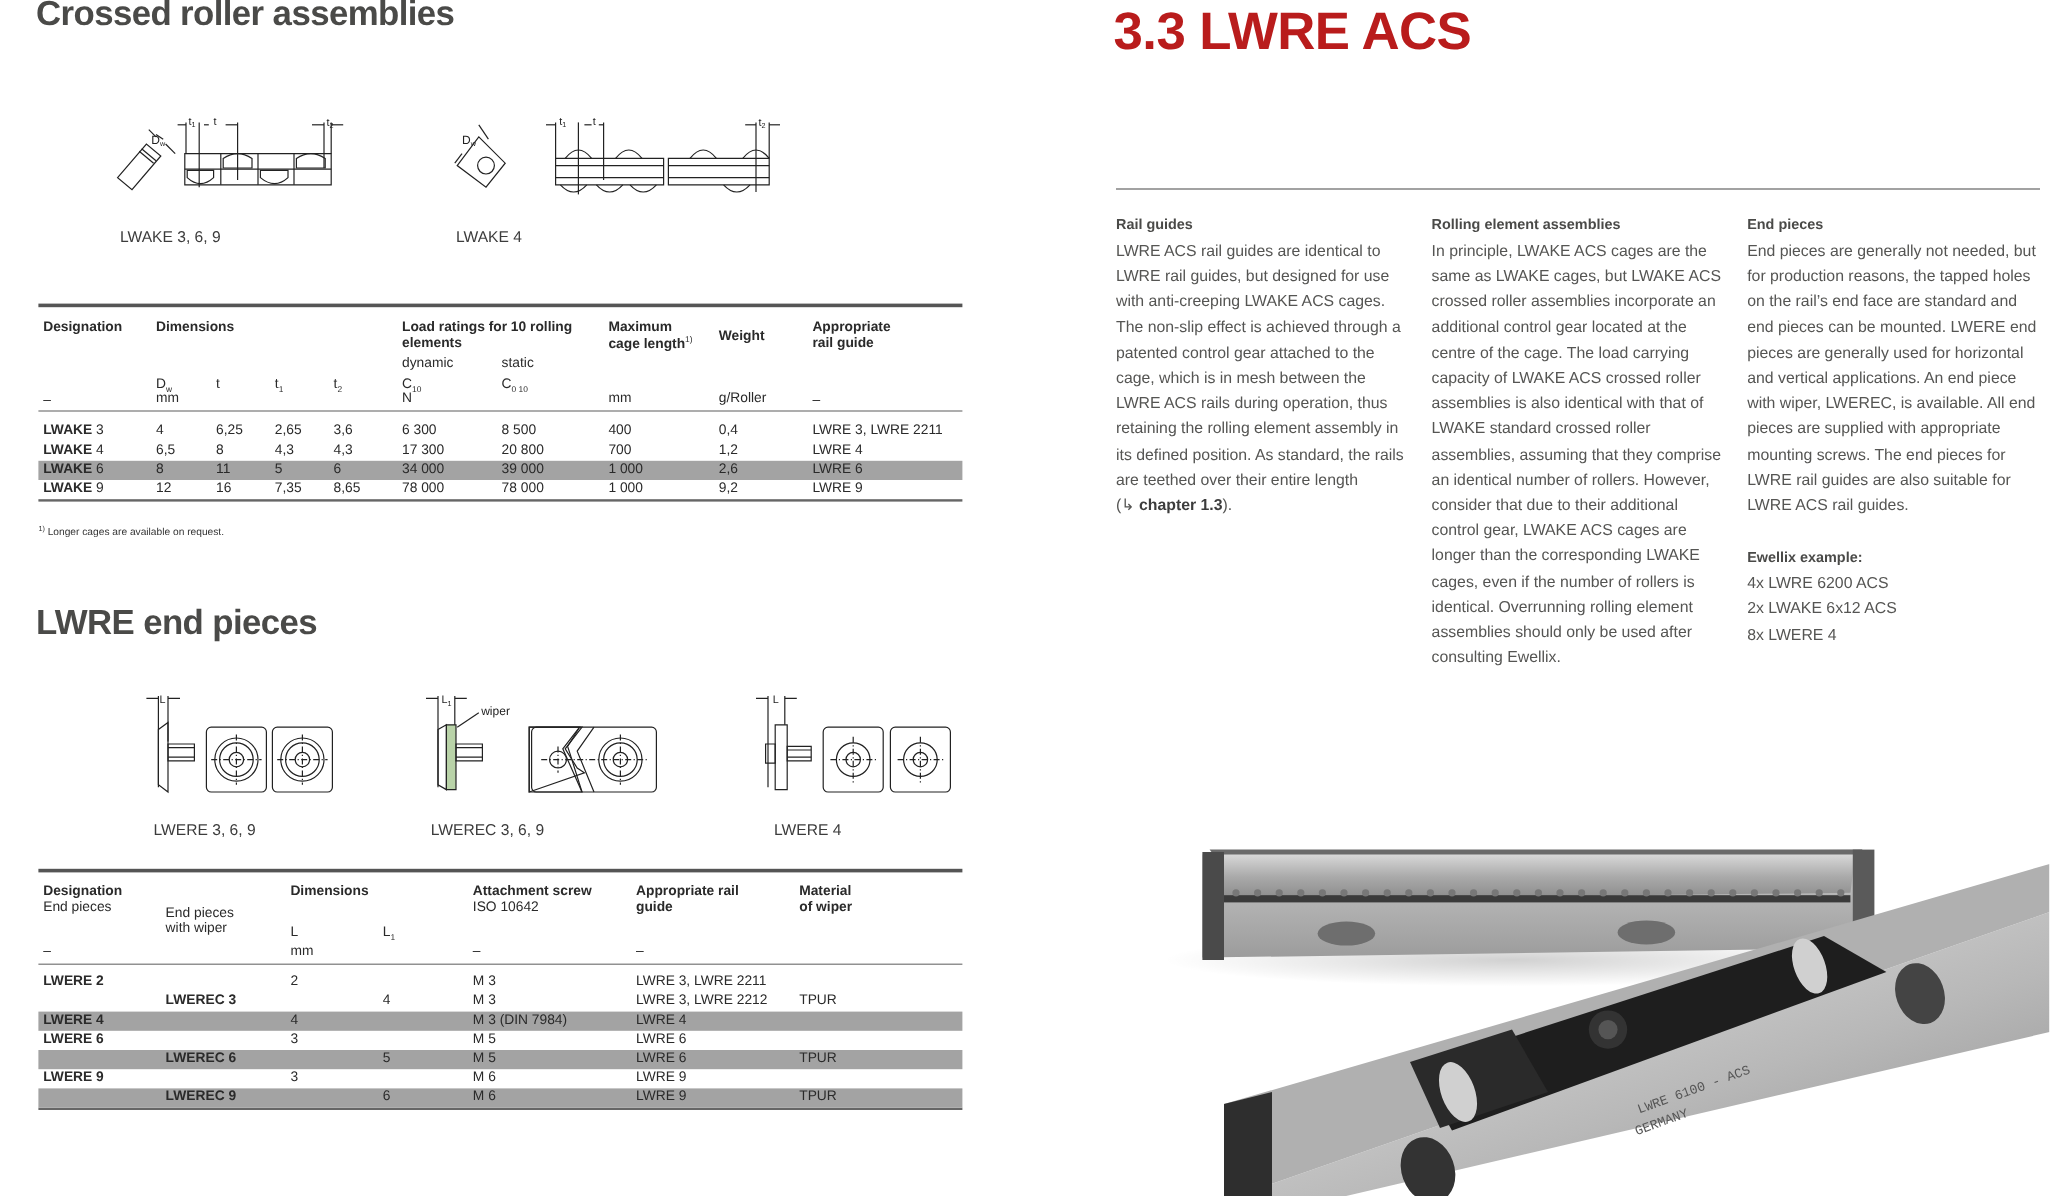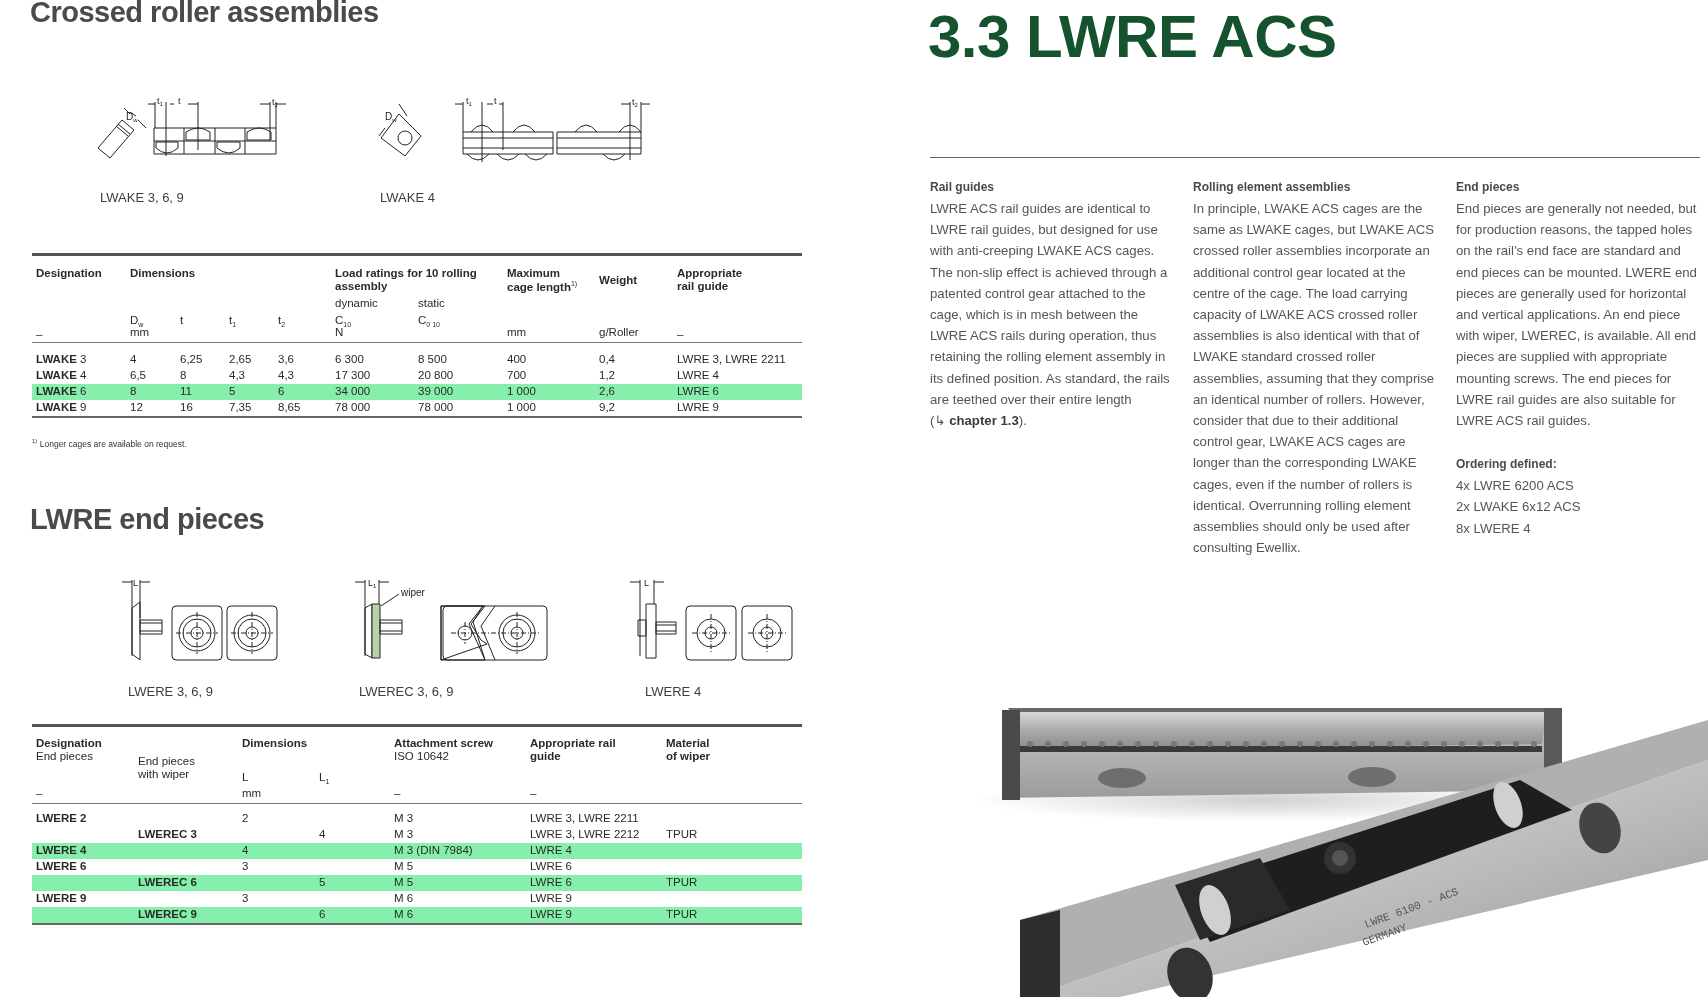--- a/index.html
+++ b/index.html
@@ -1,32 +1,32 @@
 <!DOCTYPE html>
 <html><head>
 <meta charset="utf-8">
 <style>
   * { box-sizing: border-box; margin: 0; padding: 0; }
   html, body { width: 1708px; height: 997px; background: #ffffff; overflow: hidden; }
   body { position: relative; font-family: "Liberation Sans", sans-serif; color: #3c3c3c; }
 
   .h-left { position: absolute; font-family: "Liberation Sans", sans-serif; font-weight: bold; color: #4a4a48; font-size: 29px; letter-spacing: -0.5px; }
-  .h-right { position: absolute; font-weight: bold; color: #14532d; font-size: 60px; letter-spacing: -0.5px; }
+  .h-right { position: absolute; font-weight: bold; color: #b91c1c; font-size: 44px; letter-spacing: -0.5px; }
 
   .fig-caption { position: absolute; font-size: 13px; color: #3c3c3c; }
 
   
   .tbl { position: absolute; left: 32px; width: 770px; font-size: 11.5px; color: #2a2a2a; }
   .tbl .topbar { height: 3px; background: #555; width: 100%; }
   .tbl .bottombar { height: 2px; background: #666; width: 100%; }
   .tbl .midbar { height: 1px; background: #777; width: 100%; margin-top: 4px; }
   .cell { position: absolute; white-space: nowrap; }
   .bold { font-weight: bold; }
   .row { position: relative; height: 16px; }
-  .row.shade { background: #86efac; }
+  .row.shade { background: #a3a3a3; }
   .hdr { position: relative; }
 
   sub, .sub { font-size: 7px; vertical-align: sub; }
 
   .footnote { position: absolute; left: 32px; top: 438px; font-size: 8.5px; color: #333; }
 
   
   .col { position: absolute; top: 176px; width: 246px; font-size: 13.2px; line-height: 21.2px; color: #555553; }
   .col h3 { font-size: 12px; font-weight: bold; color: #4a4a48; line-height: 22px; margin-bottom: 0px; }
   .col p { margin: 0; }
@@ -118,21 +118,21 @@
   <text x="257" y="15" font-size="9" fill="#222" font-family="Liberation Sans, sans-serif">t<tspan font-size="6" dy="2">2</tspan></text>
 </svg>
 <div class="fig-caption" style="left:380px; top:190px;">LWAKE 4</div>
 
 <div class="tbl" style="top:253px; height:176px;">
   <div class="topbar"></div>
   <div class="hdr" style="height:82px;">
     <span class="cell bold" style="left:4px; top:11px;">Designation</span>
     <span class="cell bold" style="left:98px; top:11px;">Dimensions</span>
     <span class="cell bold" style="left:303px; top:11px;">Load ratings for 10 rolling</span>
-    <span class="cell bold" style="left:303px; top:24px;">assembly</span>
+    <span class="cell bold" style="left:303px; top:24px;">elements</span>
     <span class="cell bold" style="left:475px; top:11px;">Maximum</span>
     <span class="cell bold" style="left:475px; top:24px;"><span>cage length</span><span style="font-size:7px; vertical-align:super; font-weight:normal;">1)</span></span>
     <span class="cell bold" style="left:567px; top:18px;">Weight</span>
     <span class="cell bold" style="left:645px; top:11px;">Appropriate</span>
     <span class="cell bold" style="left:645px; top:24px;">rail guide</span>
 
     <span class="cell" style="left:303px; top:41px;">dynamic</span>
     <span class="cell" style="left:386px; top:41px;">static</span>
 
     <span class="cell" style="left:98px; top:58px;"><span>D</span><span class="sub">w</span></span>
@@ -391,21 +391,21 @@
 
 <div class="col" style="left:1193px; width:244px;">
   <h3>Rolling element assemblies</h3>
   <p>In principle, LWAKE ACS cages are the same as LWAKE cages, but LWAKE ACS crossed roller assemblies incorporate an additional control gear located at the centre of the cage. The load carrying capacity of LWAKE ACS crossed roller assemblies is also identical with that of LWAKE standard crossed roller assemblies, assuming that they comprise an identical number of rollers. However, consider that due to their additional control gear, LWAKE ACS cages are longer than the corresponding LWAKE cages, even if the number of rollers is identical. Overrunning rolling element assemblies should only be used after consulting Ewellix.</p>
 </div>
 
 <div class="col" style="left:1456px; width:246px;">
   <h3>End pieces</h3>
   <p>End pieces are generally not needed, but for production reasons, the tapped holes on the rail’s end face are standard and end pieces can be mounted. LWERE end pieces are generally used for horizontal and vertical applications. An end piece with wiper, LWEREC, is available. All end pieces are supplied with appropriate mounting screws. The end pieces for LWRE rail guides are also suitable for LWRE ACS rail guides.</p>
   <div class="gap"></div>
-  <h3>Ordering defined:</h3>
+  <h3>Ewellix example:</h3>
   <p>4x LWRE 6200 ACS</p>
   <p>2x LWAKE 6x12 ACS</p>
   <p>8x LWERE 4</p>
 </div>
 
 <svg style="position:absolute; left:960px; top:680px;" width="748" height="317" viewBox="0 0 748 317">
   <defs>
     <linearGradient id="railTop" x1="0" y1="0" x2="0" y2="1">
       <stop offset="0" stop-color="#d8d8d8"></stop>
       <stop offset="0.5" stop-color="#a9a9a9"></stop>

